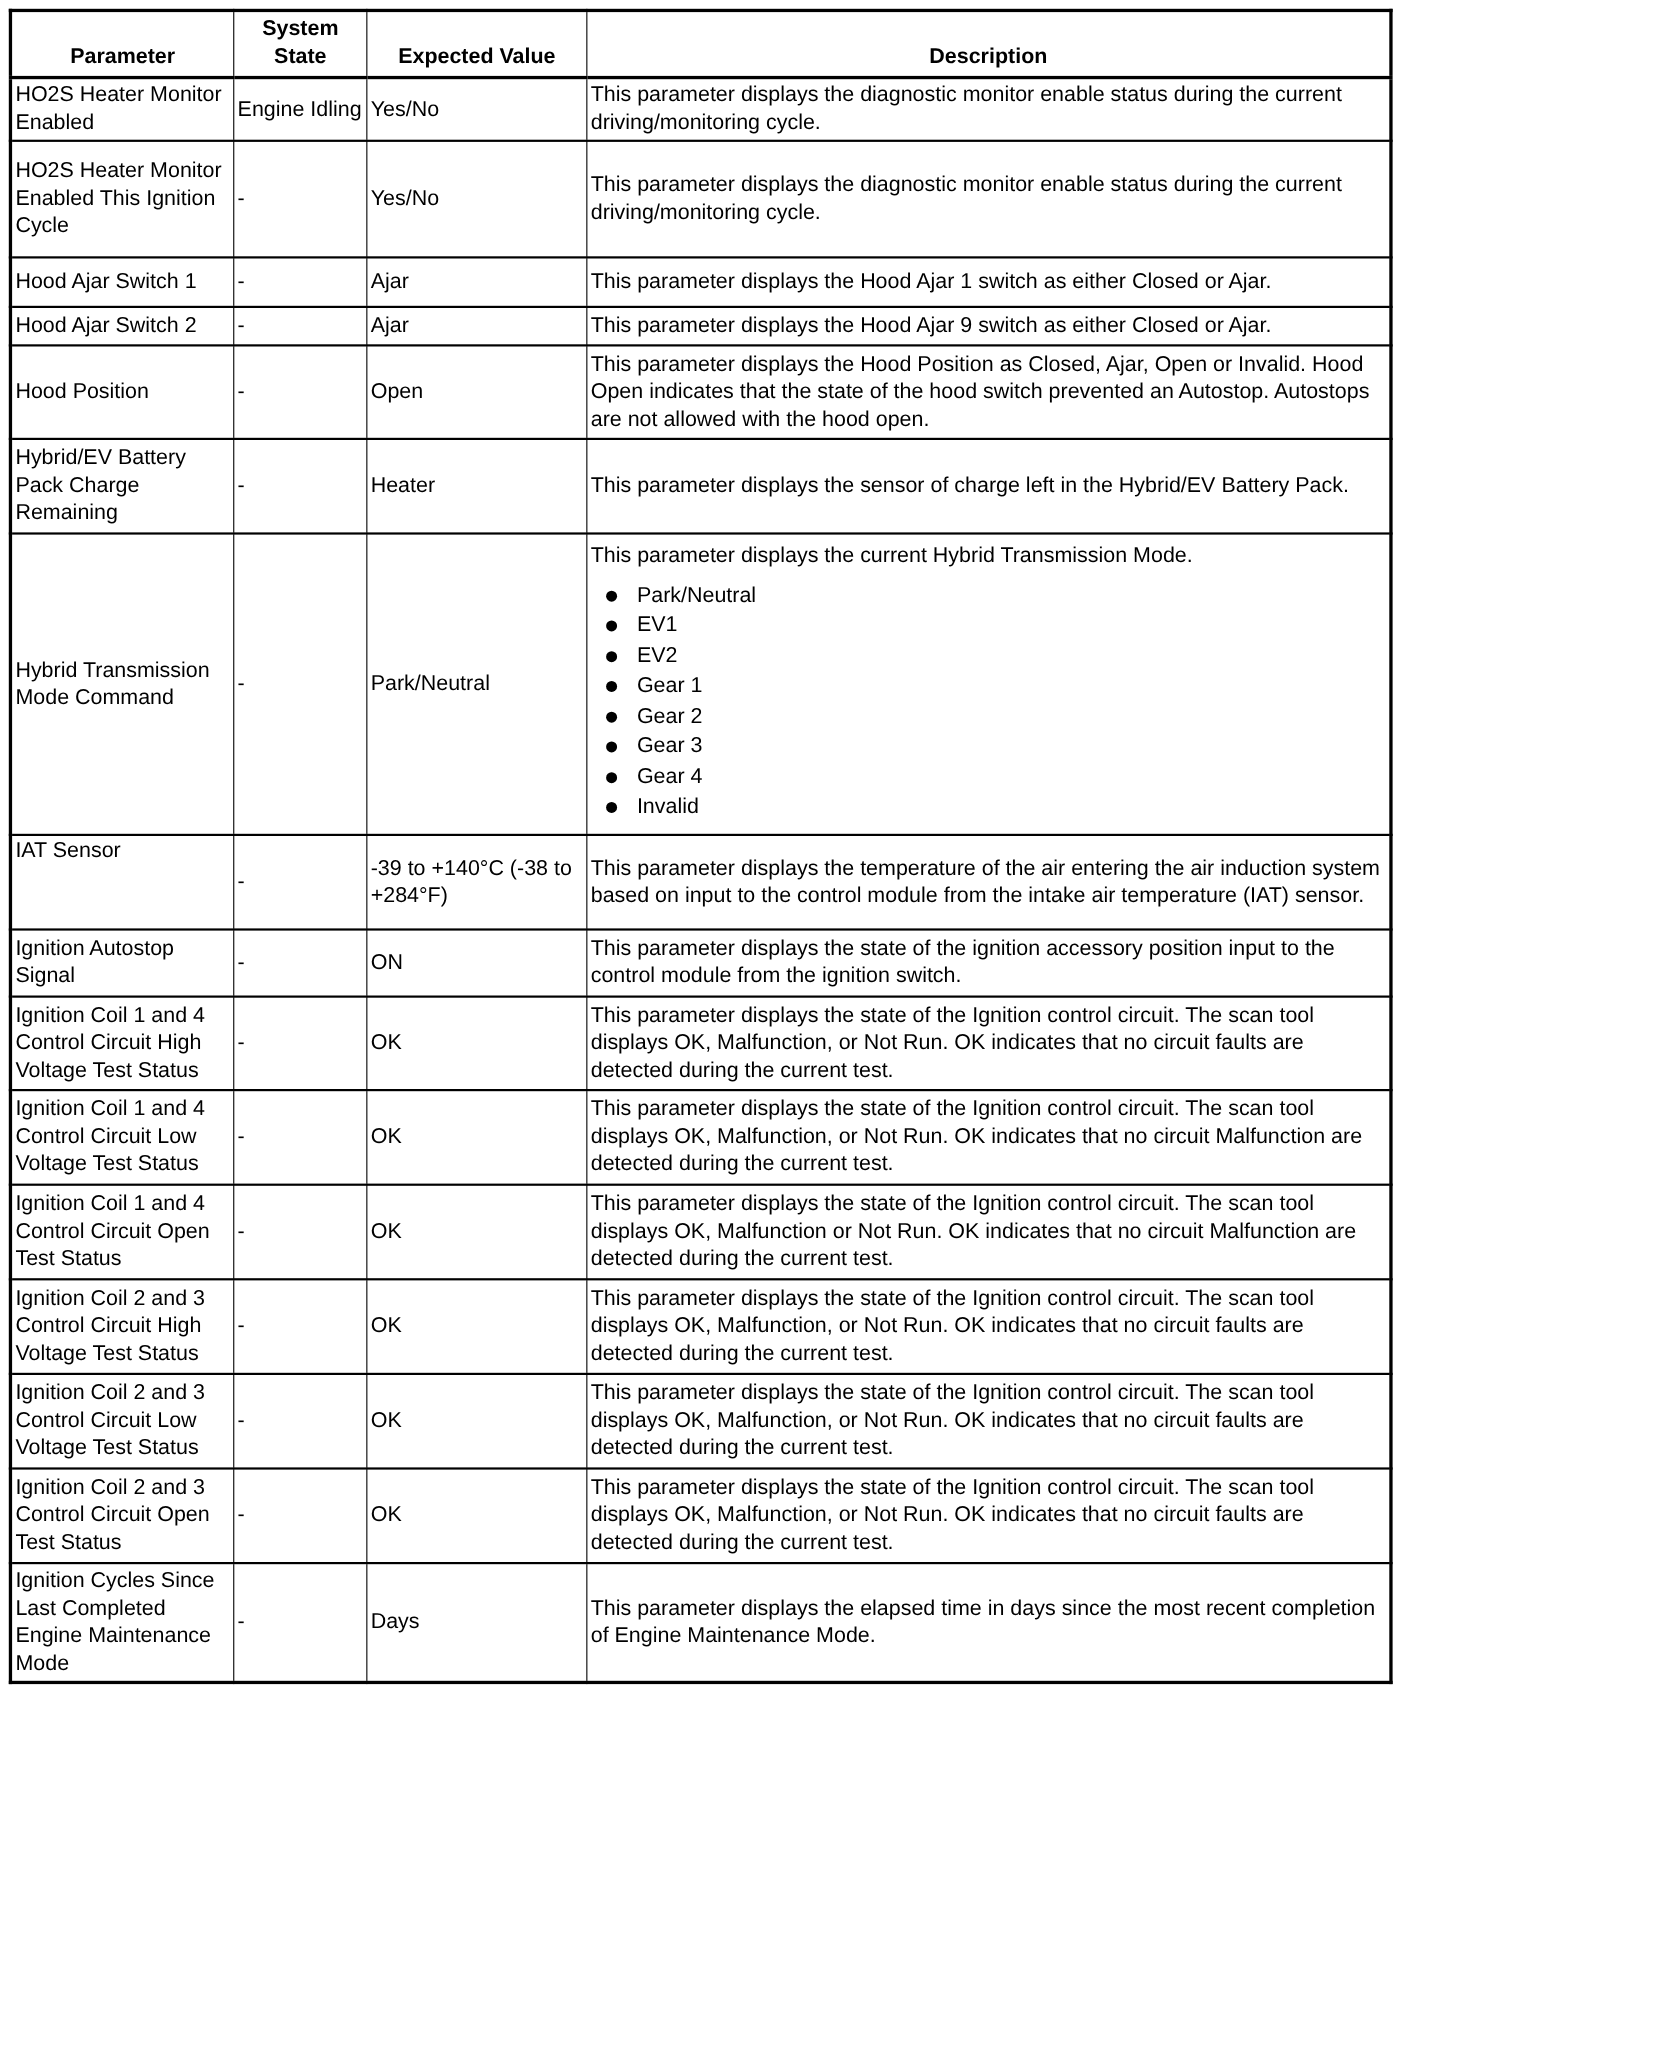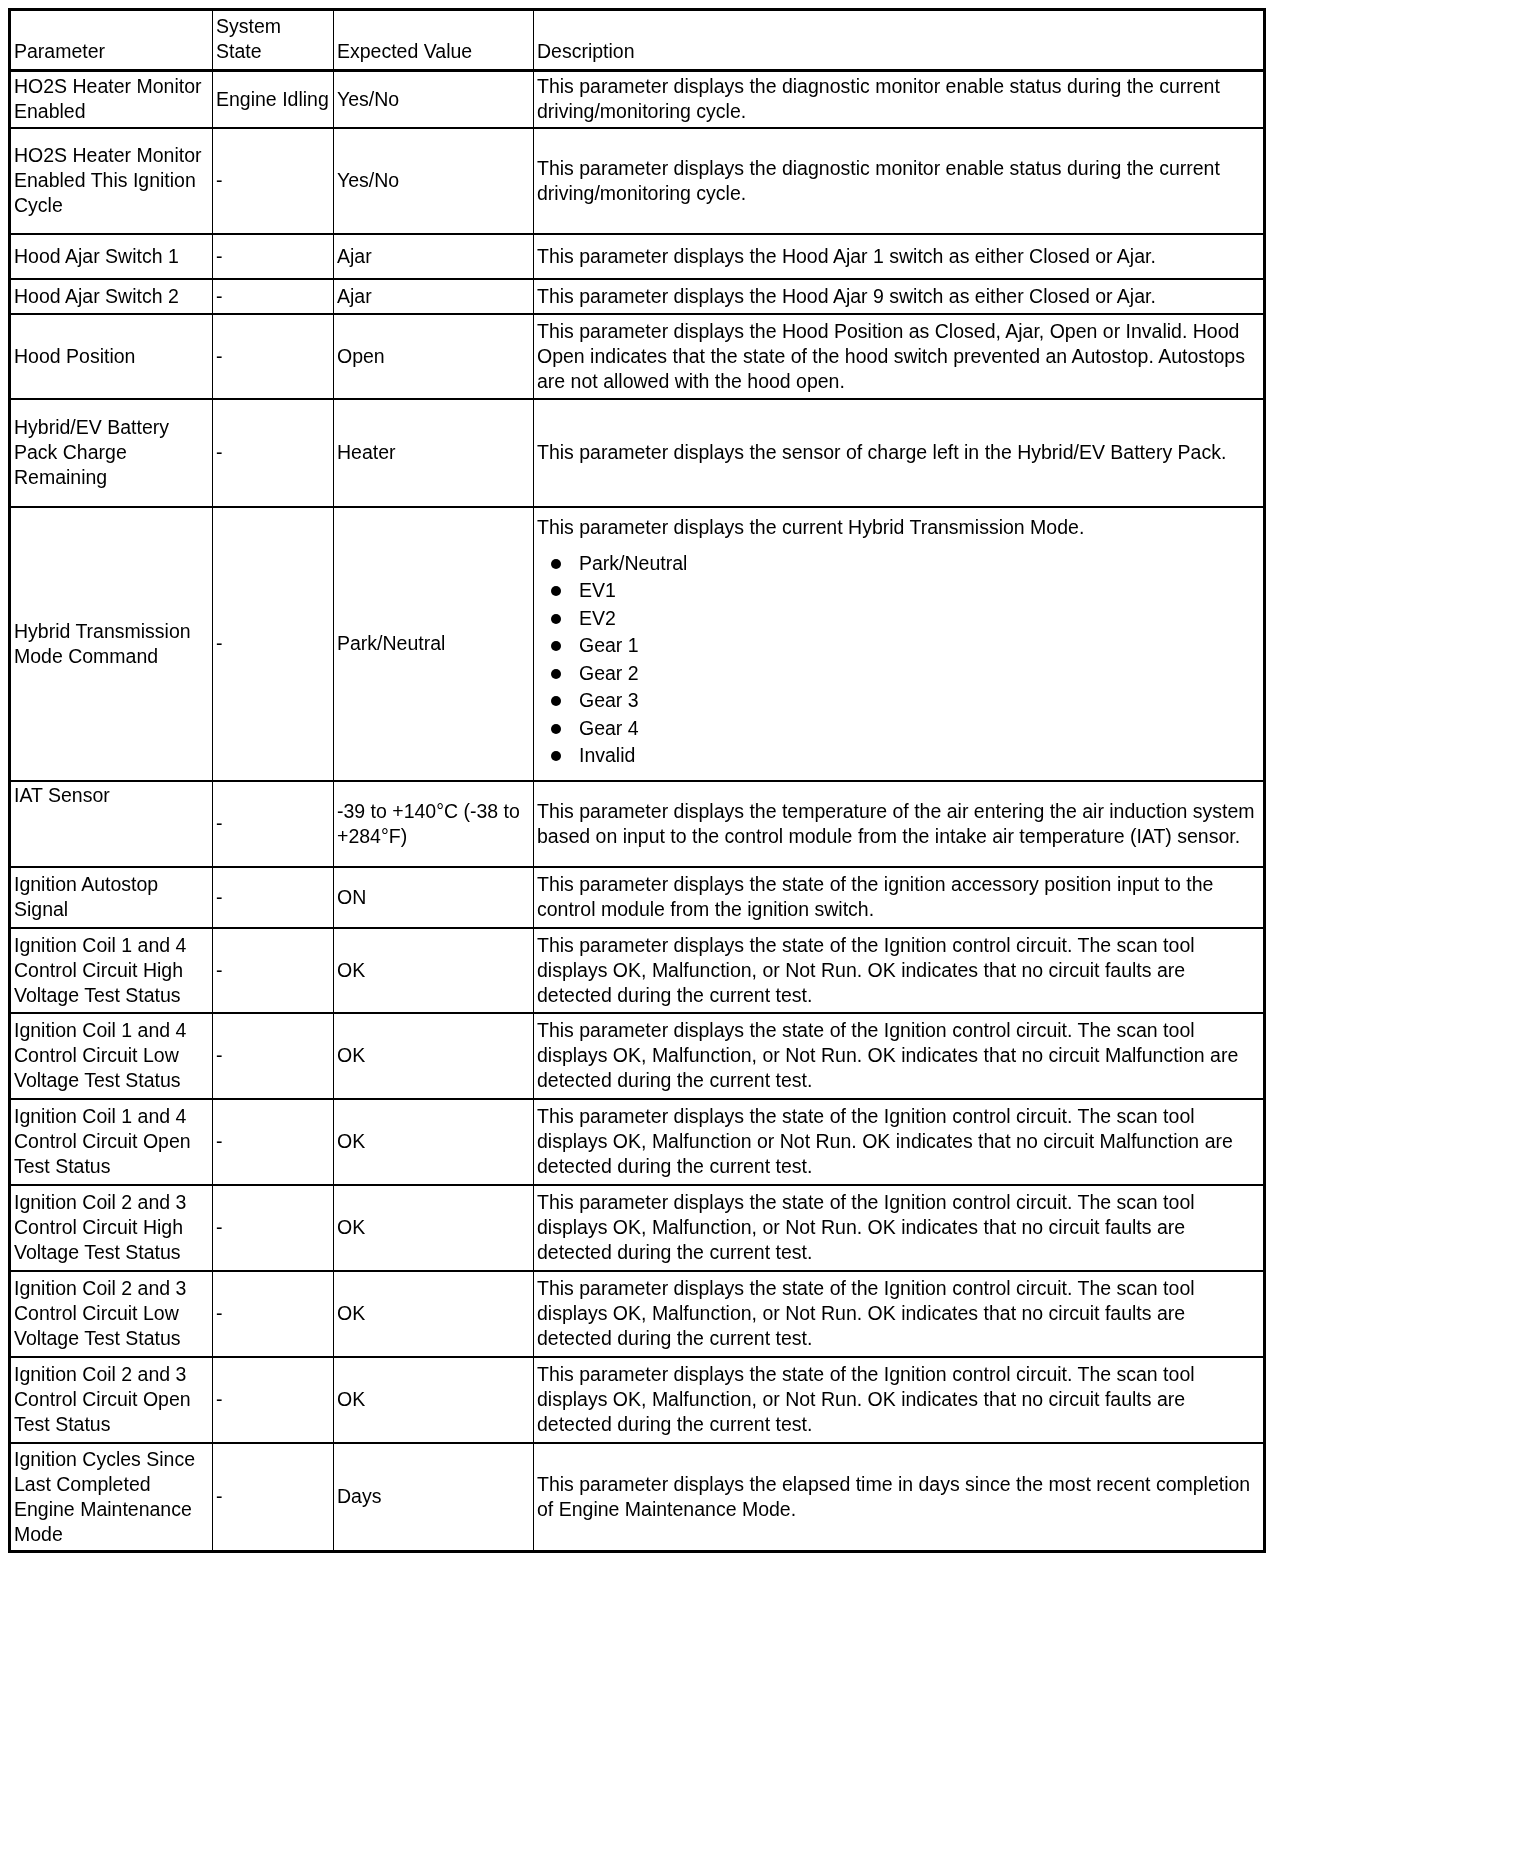--- a/index.html
+++ b/index.html
@@ -12,21 +12,21 @@
     table-layout: fixed;
   }
   table.params th, table.params td {
     border: 1.5px solid #000;
     padding: 1px 3px 1px 3px;
     vertical-align: middle;
     text-align: left;
     font-weight: normal;
   }
   table.params thead th {
-    font-weight: normal; text-align: left; vertical-align: bottom;
+    font-weight: bold; text-align: center; vertical-align: bottom;
     border-bottom: 3px solid #000;
     padding-bottom: 5px;
   }
   table.params tbody tr { border-bottom: 2px solid #000; }
   col.c1 { width: 203px; }
   col.c2 { width: 121px; }
   col.c3 { width: 200px; }
   col.c4 { width: 731px; }
   td.param { vertical-align: middle; }
   td.param.top { vertical-align: top; }
@@ -80,21 +80,21 @@
       <td>-</td>
       <td>Ajar</td>
       <td>This parameter displays the Hood Ajar 9 switch as either Closed or Ajar.</td>
     </tr>
     <tr style="height:85px">
       <td>Hood Position</td>
       <td>-</td>
       <td>Open</td>
       <td>This parameter displays the Hood Position as Closed, Ajar, Open or Invalid. Hood Open indicates that the state of the hood switch prevented an Autostop. Autostops are not allowed with the hood open.</td>
     </tr>
-    <tr style="height:108px">
+    <tr style="height:86px">
       <td>Hybrid/EV Battery Pack Charge Remaining</td>
       <td>-</td>
       <td>Heater</td>
       <td>This parameter displays the sensor of charge left in the Hybrid/EV Battery Pack.</td>
     </tr>
     <tr style="height:274px">
       <td>Hybrid Transmission Mode Command</td>
       <td>-</td>
       <td>Park/Neutral</td>
       <td style="vertical-align:top">

